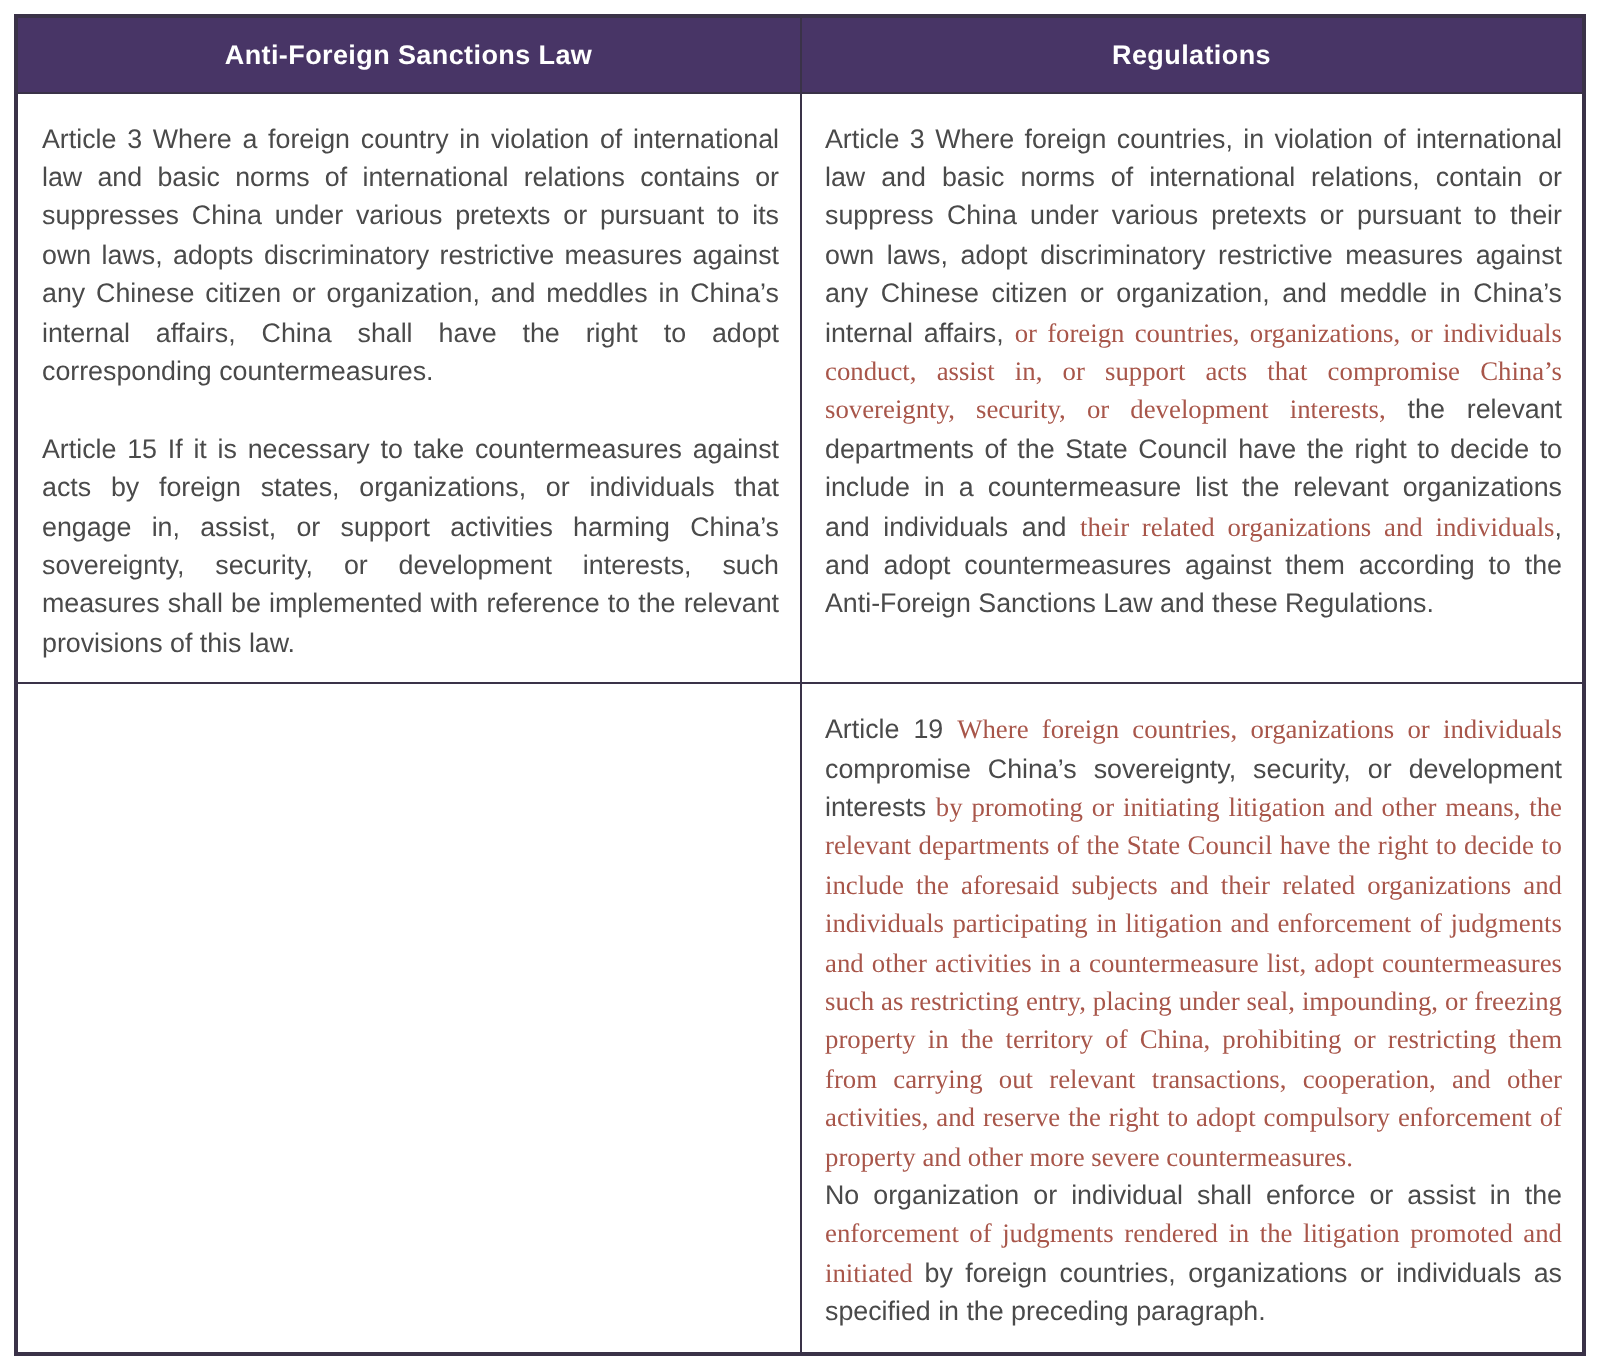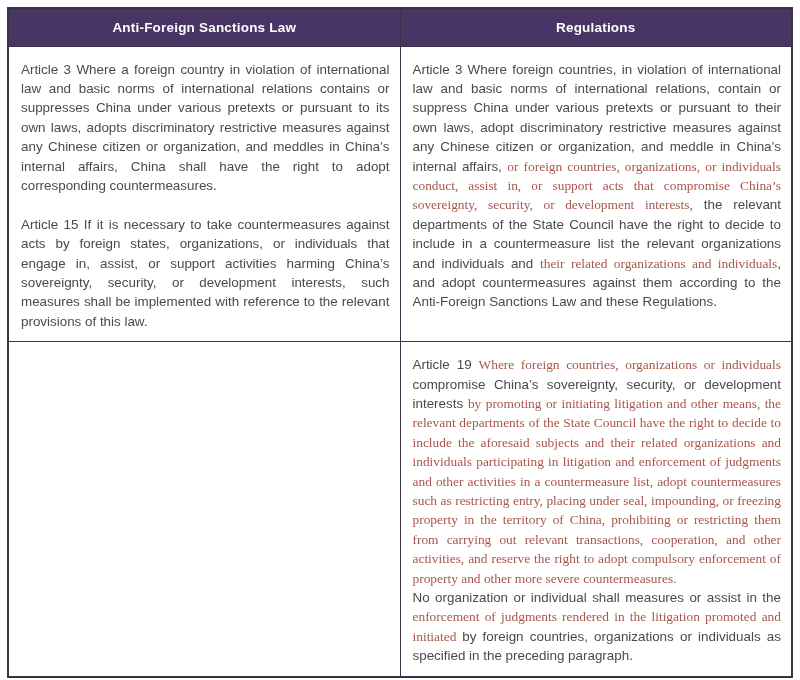--- a/index.html
+++ b/index.html
@@ -82,18 +82,18 @@
             <p><span class="seg-dark">Article 15 If it is necessary to take countermeasures against acts by foreign states, organizations, or individuals that engage in, assist, or support activities harming China’s sovereignty, security, or development interests, such measures shall be implemented with reference to the relevant provisions of this law.</span></p>
           </td>
         <td>
             <p><span class="seg-dark">Article 3 Where foreign countries, in violation of international law and basic norms of international relations, contain or suppress China under various pretexts or pursuant to their own laws, adopt discriminatory restrictive measures against any Chinese citizen or organization, and meddle in China’s internal affairs, </span><span class="seg-red">or foreign countries, organizations, or individuals conduct, assist in, or support acts that compromise China’s sovereignty, security, or development interests,</span><span class="seg-dark"> the relevant departments of the State Council have the right to decide to include in a countermeasure list the relevant organizations and individuals and </span><span class="seg-red">their related organizations and individuals</span><span class="seg-dark">, and adopt countermeasures against them according to the Anti-Foreign Sanctions Law and these Regulations.</span></p>
           </td>
       </tr>
       <tr class="row-2">
         <td></td>
         <td>
             <p><span class="seg-dark">Article 19 </span><span class="seg-red">Where foreign countries, organizations or individuals </span><span class="seg-dark">compromise China’s sovereignty, security, or development interests </span><span class="seg-red">by promoting or initiating litigation and other means, the relevant departments of the State Council have the right to decide to include the aforesaid subjects and their related organizations and individuals participating in litigation and enforcement of judgments and other activities in a countermeasure list, adopt countermeasures such as restricting entry, placing under seal, impounding, or freezing property in the territory of China, prohibiting or restricting them from carrying out relevant transactions, cooperation, and other activities, and reserve the right to adopt compulsory enforcement of property and other more severe countermeasures.</span></p>
-            <p><span class="seg-dark">No organization or individual shall measures or assist in the </span><span class="seg-red">enforcement of judgments rendered in the litigation promoted and initiated </span><span class="seg-dark">by foreign countries, organizations or individuals as specified in the preceding paragraph.</span></p>
+            <p><span class="seg-dark">No organization or individual shall enforce or assist in the </span><span class="seg-red">enforcement of judgments rendered in the litigation promoted and initiated </span><span class="seg-dark">by foreign countries, organizations or individuals as specified in the preceding paragraph.</span></p>
           </td>
       </tr>
     </tbody>
   </table>
 </div>
 
 </body></html>

